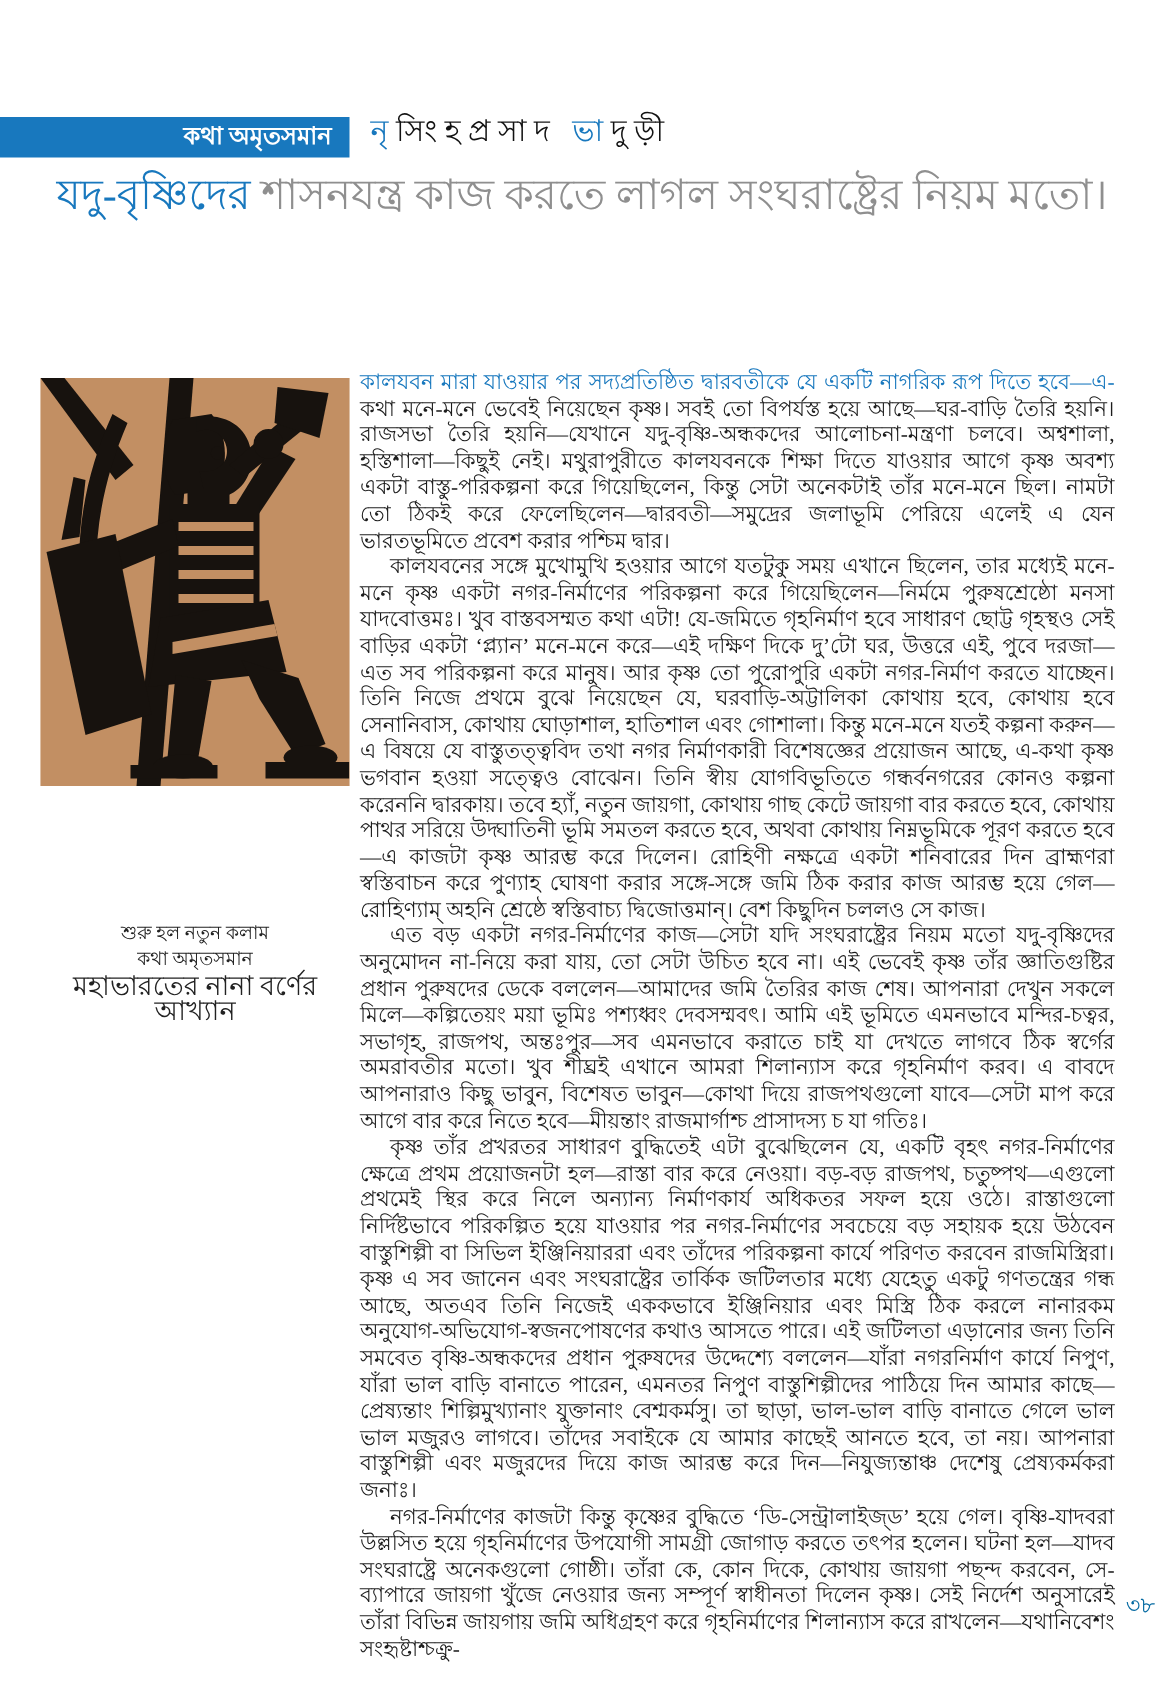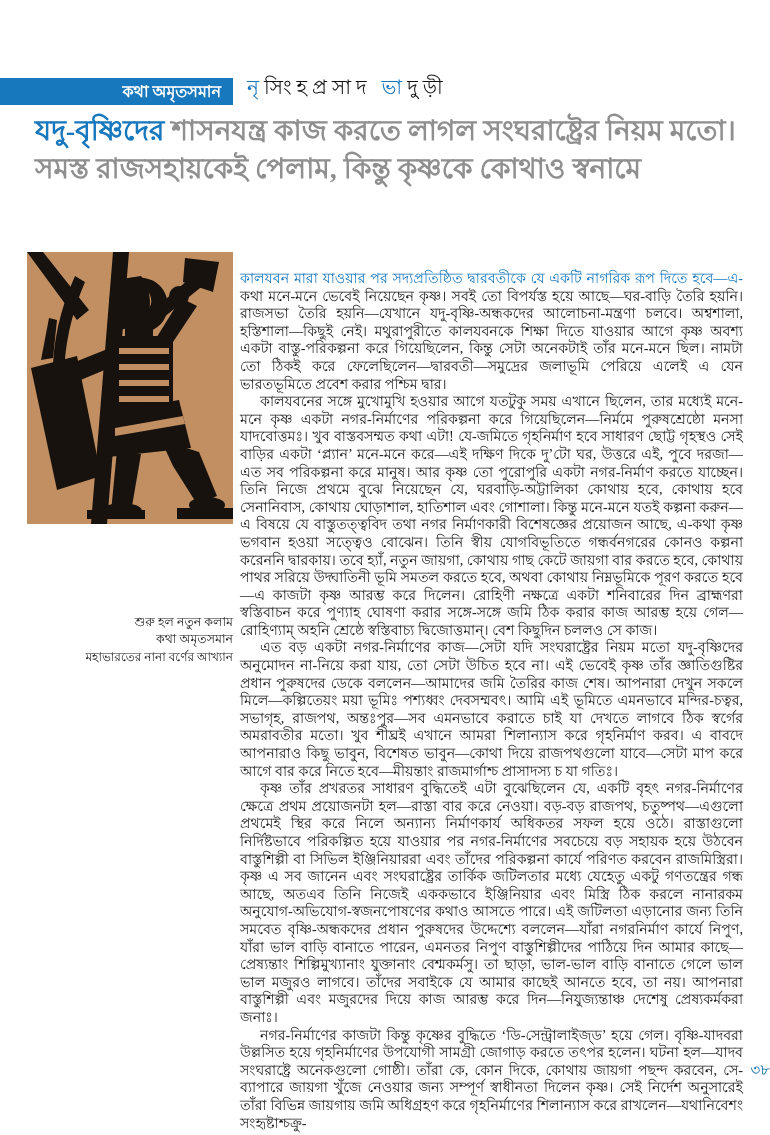--- a/index.html
+++ b/index.html
@@ -17,35 +17,35 @@
   }
   .kicker-box span{color:#ffffff;font-size:16px;font-weight:bold;line-height:1;}
   .author{
     position:absolute;left:247px;top:-6px;font-size:20px;letter-spacing:5px;
     color:#111;white-space:nowrap;
   }
   .author .blue{color:#1878be;}
   
   .quote{
     position:absolute;top:112px;left:35px;width:706px;
-    font-size:28px;line-height:38px;color:#8f8f8f;font-weight:bold;
+    font-size:28px;line-height:38px;color:#8f8f8f;font-weight:normal;text-align:center;
   }
   .quote .blue{color:#1878be;}
   .quote .qline{white-space:nowrap;}
   
   .main{position:absolute;top:247px;left:27px;width:716px;display:flex;}
   .leftcol{width:206px;flex:0 0 206px;}
   .illustration{
     width:206px;height:272px;margin-top:5px;background:#c28f63;overflow:hidden;
   }
   .caption{
-    margin-top:90px;text-align:right;font-size:12.5px;line-height:17px;color:#222;
+    margin-top:90px;text-align:center;font-size:12.5px;line-height:17px;color:#222;
   }
-  .caption .cap-big{font-size:12px;margin-top:1px;}
-  .rightcol{margin-left:7px;width:503px;flex:0 0 503px;margin-top:23px;}
+  .caption .cap-big{font-size:18px;margin-top:1px;}
+  .rightcol{margin-left:7px;width:503px;flex:0 0 503px;}
   .rightcol p{
     margin:0;font-size:14.2px;line-height:17.6px;text-align:justify;
     color:#1c1c1c;
   }
   .rightcol p.indent{text-indent:20px;}
   .rightcol p.lead-blue::first-line{color:#1878be;}
   
   .folio{
     position:absolute;top:1058px;left:0;width:770px;text-align:right;
     font-size:15px;color:#0369a1;
@@ -56,21 +56,20 @@
 
 <div class="header">
   <div class="kicker-box">
     <span>কথা অমৃতসমান</span>
   </div>
   <div class="author"><span class="blue">নৃ</span><span>সিংহপ্রসাদ </span><span class="blue">ভা</span><span>দুড়ী</span></div>
 </div>
 
 <div class="quote">
   <div class="qline"><span class="blue">যদু-বৃষ্ণিদের </span><span>শাসনযন্ত্র কাজ করতে লাগল সংঘরাষ্ট্রের নিয়ম মতো।</span></div>
-  <div class="qline"><span>সমস্ত রাজসহায়কেই পেলাম, কিন্তু কৃষ্ণকে কোথাও স্বনামে</span></div>
 </div>
 
 <div class="main">
 
   <div class="leftcol">
     <div class="illustration">
       
       <svg width="206" height="272" viewBox="0 0 206 272">
         <rect x="0" y="0" width="206" height="272" fill="#c28f63"></rect>
         <g fill="#17120e">

